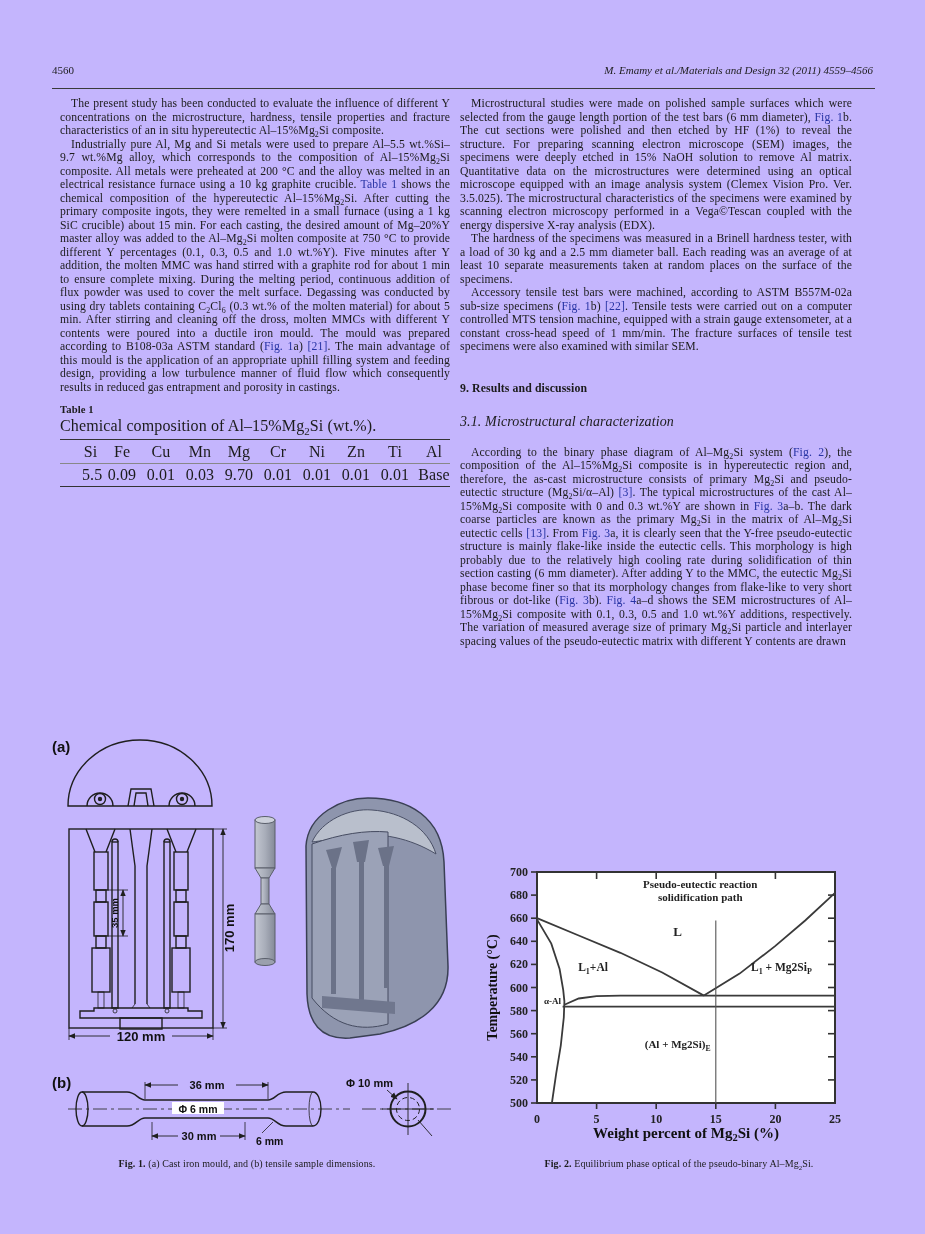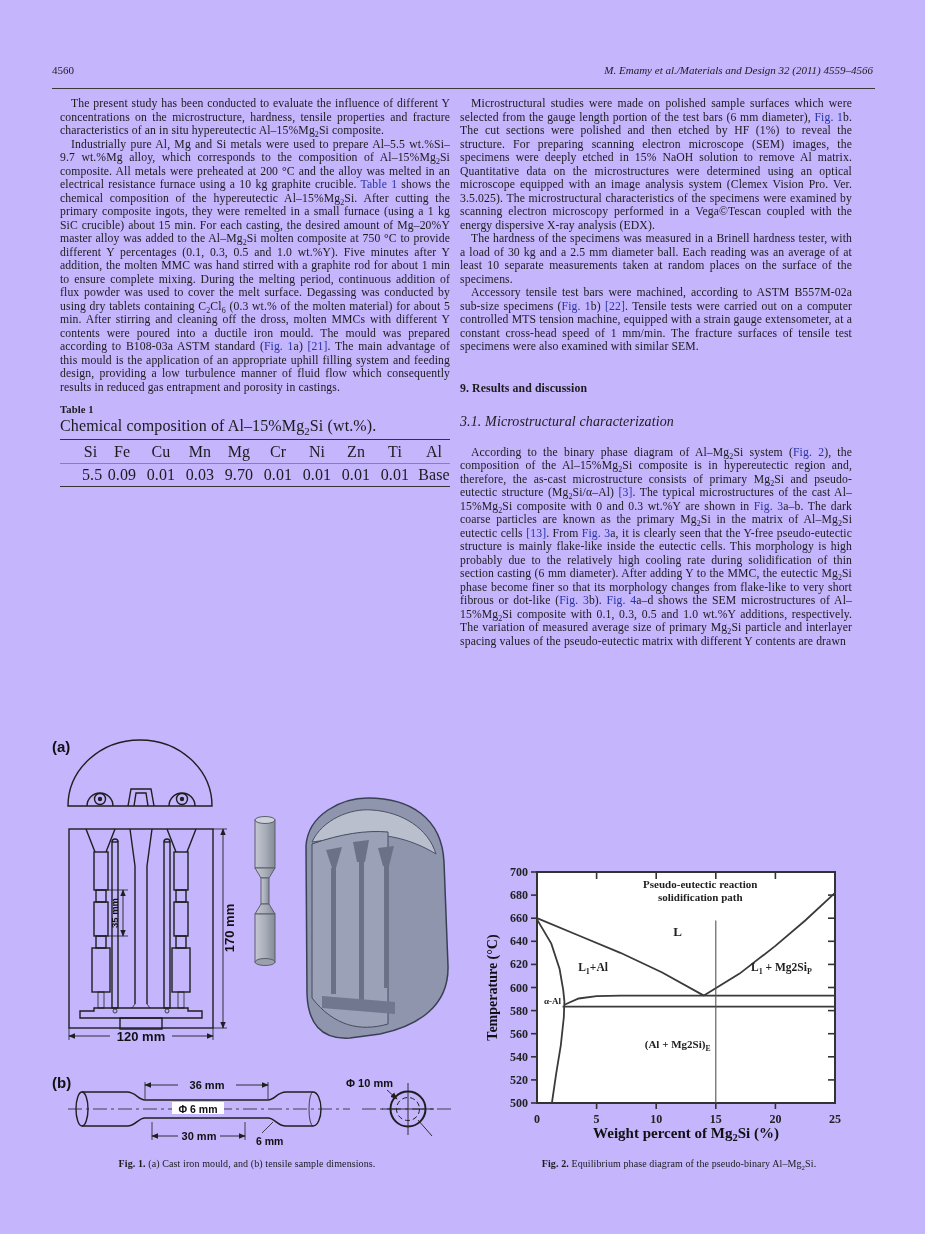--- a/index.html
+++ b/index.html
@@ -299,16 +299,16 @@
       <text x="194.656" y="84.525" text-anchor="middle" class="f2lab" font-size="13"><tspan>L</tspan></text>
       <text x="110.024" y="120.33000000000001" text-anchor="middle" class="f2lab" font-size="11.5"><tspan>L</tspan><tspan dy="3" font-size="8.0">1</tspan><tspan dy="-3">+Al</tspan></text>
       <text x="298.36" y="120.33000000000001" text-anchor="middle" class="f2lab" font-size="11.5"><tspan>L</tspan><tspan dy="3" font-size="8.0">1</tspan><tspan dy="-3"> + Mg2Si</tspan><tspan dy="3" font-size="8.0">P</tspan></text>
       <text x="69.49600000000001" y="153.2475" text-anchor="middle" class="f2lab" font-size="9"><tspan>α-Al</tspan></text>
       <text x="194.656" y="196.56" text-anchor="middle" class="f2lab" font-size="11"><tspan>(Al + Mg2Si)</tspan><tspan dy="3" font-size="7.7">E</tspan></text>
       <text x="203" y="287" text-anchor="middle" class="f2axis" font-size="15"><tspan>Weight percent of Mg</tspan><tspan dy="3" font-size="10.5">2</tspan><tspan dy="-3">Si (%)</tspan></text>
       <text transform="translate(14,136.5) rotate(-90)" text-anchor="middle" class="f2axis" font-size="14">Temperature (°C)</text>
     </svg>
 
   <div class="figcap" style="left:483px;top:1158px;width:392px;">
-    <b>Fig. 2.</b><span><span> Equilibrium phase diagram of the pseudo-binary Al–Mg</span><sub>2</sub><span>Si.</span></span>
+    <b>Fig. 2.</b><span><span> Equilibrium phase optical of the pseudo-binary Al–Mg</span><sub>2</sub><span>Si.</span></span>
   </div>
 
 </div>
 
 </body></html>

